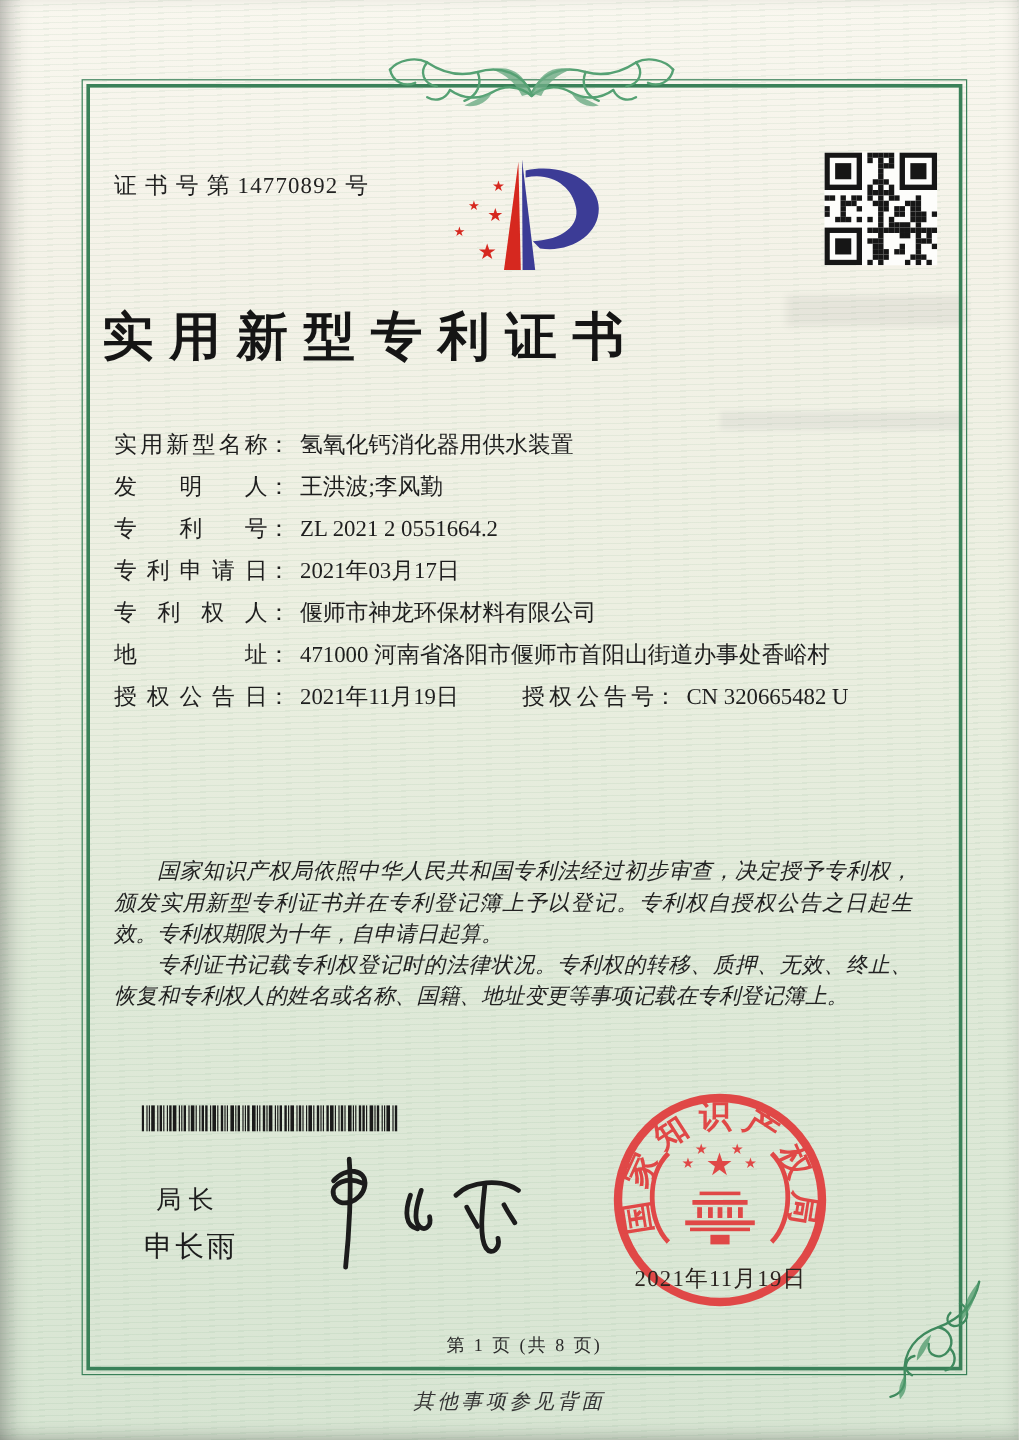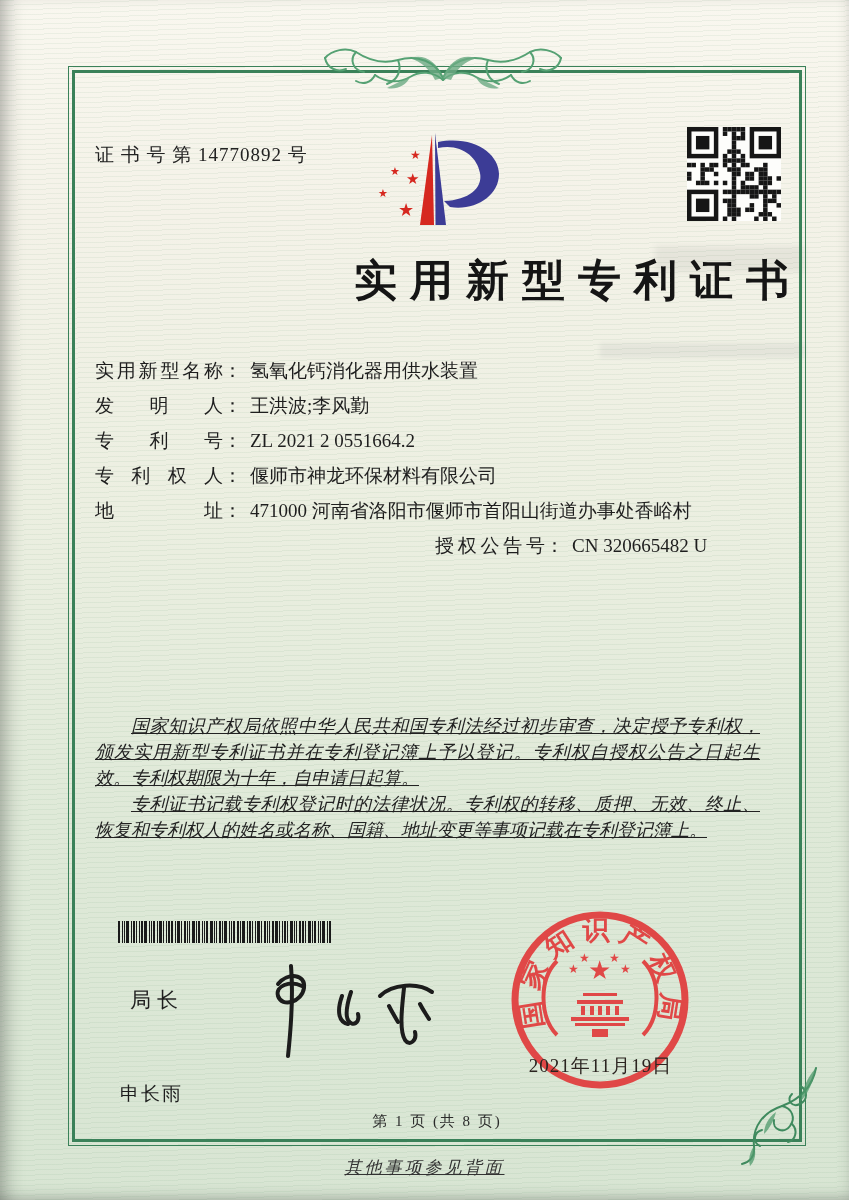--- a/index.html
+++ b/index.html
@@ -13,36 +13,36 @@
     content:""; position:absolute; inset:0; pointer-events:none;
     background:repeating-linear-gradient(178deg, rgba(90,150,105,.085) 0 1px, rgba(255,255,255,0) 1px 5px);
   }
   .frame {
     position:absolute; left:72px; top:70px; width:724px; height:1066px;
     border:3px solid #3a8159; outline:1px solid #3a8159; outline-offset:3px;
   }
   .abs { position:absolute; }
   .cert-number { left:95px; top:142px; font-size:19px; letter-spacing:1px; color:#222; }
   .title {
-    left:72px; top:252px; width:730px; text-align:right;
+    left:72px; top:252px; width:730px; text-align:left;
     font-size:43px; font-weight:bold; letter-spacing:13px; text-indent:13px; color:#151515;
   }
   .fields { left:95px; top:358px; display:flex; flex-direction:column; gap:9px; color:#1e1e1e; }
   .field-row { position:relative; height:26px; font-size:19px; white-space:nowrap; }
   .field-label { display:inline-block; width:128px; text-align:justify; text-align-last:justify; vertical-align:top; }
   .field-colon { display:inline-block; margin-right:8px; }
   .field-group2 { position:absolute; left:340px; top:0; }
   .field-group2 .field-label { width:110px;font-family:Liberation Mono, monospace; }
   .paragraphs { left:95px; top:713px; width:665px; font-size:18px; line-height:26px;
     text-align:justify; color:#222; }
-  .kai { font-style:italic;text-decoration:underline; }
+  .kai { font-style:italic; }
   .paragraphs p { margin:0; text-indent:2em; }
   .barcode-box { left:118px; top:921px; width:218px; height:22px; }
   .signer-title { left:120px; top:986px; font-size:21px; color:#1d1d1d; letter-spacing:6px;margin-left:10px; }
-  .signer-name  { left:120px; top:1081px; font-size:19px; color:#1d1d1d; letter-spacing:2px; }
+  .signer-name  { left:120px; top:1023px; font-size:24px; color:#1d1d1d; letter-spacing:2px; }
   .signature { left:252px; top:962px; }
   .seal { left:505px; top:905px; }
   .seal-date { left:508px; top:1053px; width:185px; text-align:center; font-size:19px; color:#2b2420; letter-spacing:1px; }
   .page-info { left:72px; top:1112px; width:730px; text-align:center; font-size:15px; color:#2a2a2a; letter-spacing:2px; }
   .back-note { left:0; top:1156px; width:849px; text-align:center; font-size:17px; color:#333; letter-spacing:3px; }
   .ornament-top { left:318px; top:44px; }
   .ornament-corner { left:740px; top:1066px; }
   .ghost { position:absolute; pointer-events:none; }
   .ghost1 { left:655px; top:246px; width:150px; height:26px; background:#555; opacity:.08; filter:blur(3px); }
   .ghost2 { left:600px; top:343px; width:205px; height:15px; background:#556; opacity:.07; filter:blur(2px); }
@@ -248,26 +248,32 @@
     <div class="field-row">
       <span class="field-label">实用新型名称</span><span class="field-colon">：</span><span class="field-value">氢氧化钙消化器用供水装置</span>
     </div>
     <div class="field-row">
       <span class="field-label">发明人</span><span class="field-colon">：</span><span class="field-value">王洪波;李风勤</span>
     </div>
     <div class="field-row">
       <span class="field-label">专利号</span><span class="field-colon">：</span><span class="field-value">ZL 2021 2 0551664.2</span>
     </div>
     <div class="field-row">
+      <span class="field-label">专利申请日</span><span class="field-colon">：</span><span class="field-value">2021年03月17日</span>
+    </div>
+    <div class="field-row">
       <span class="field-label">专利权人</span><span class="field-colon">：</span><span class="field-value">偃师市神龙环保材料有限公司</span>
     </div>
     <div class="field-row">
       <span class="field-label">地址</span><span class="field-colon">：</span><span class="field-value">471000 河南省洛阳市偃师市首阳山街道办事处香峪村</span>
     </div>
     <div class="field-row">
+      <span>
+        <span class="field-label">授权公告日</span><span class="field-colon">：</span><span class="field-value">2021年11月19日</span>
+      </span>
       <span class="field-group2">
         <span class="field-label">授权公告号</span><span class="field-colon">：</span><span class="field-value">CN 320665482 U</span>
       </span>
     </div>
   </div>
 
   <div class="abs paragraphs kai">
     <p>国家知识产权局依照中华人民共和国专利法经过初步审查，决定授予专利权，颁发实用新型专利证书并在专利登记簿上予以登记。专利权自授权公告之日起生效。专利权期限为十年，自申请日起算。</p>
     <p>专利证书记载专利权登记时的法律状况。专利权的转移、质押、无效、终止、恢复和专利权人的姓名或名称、国籍、地址变更等事项记载在专利登记簿上。</p>
   </div>

